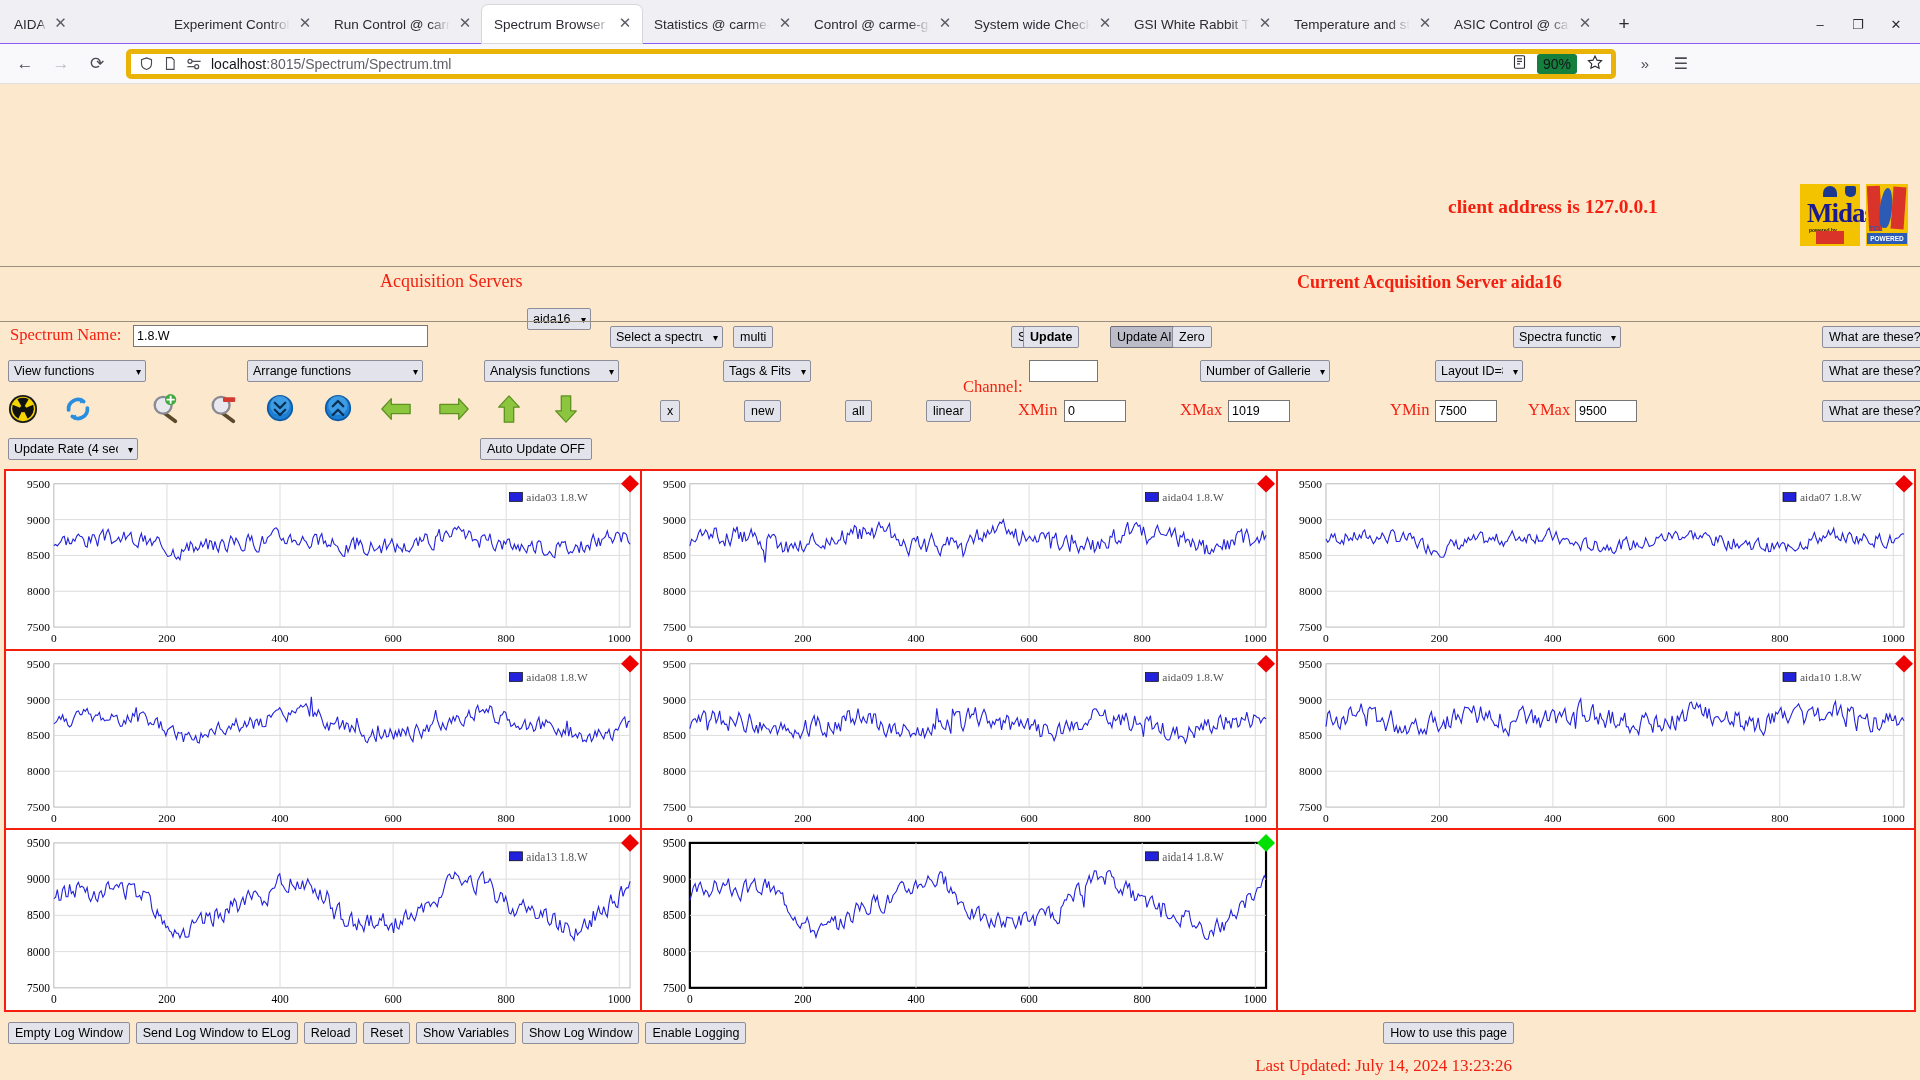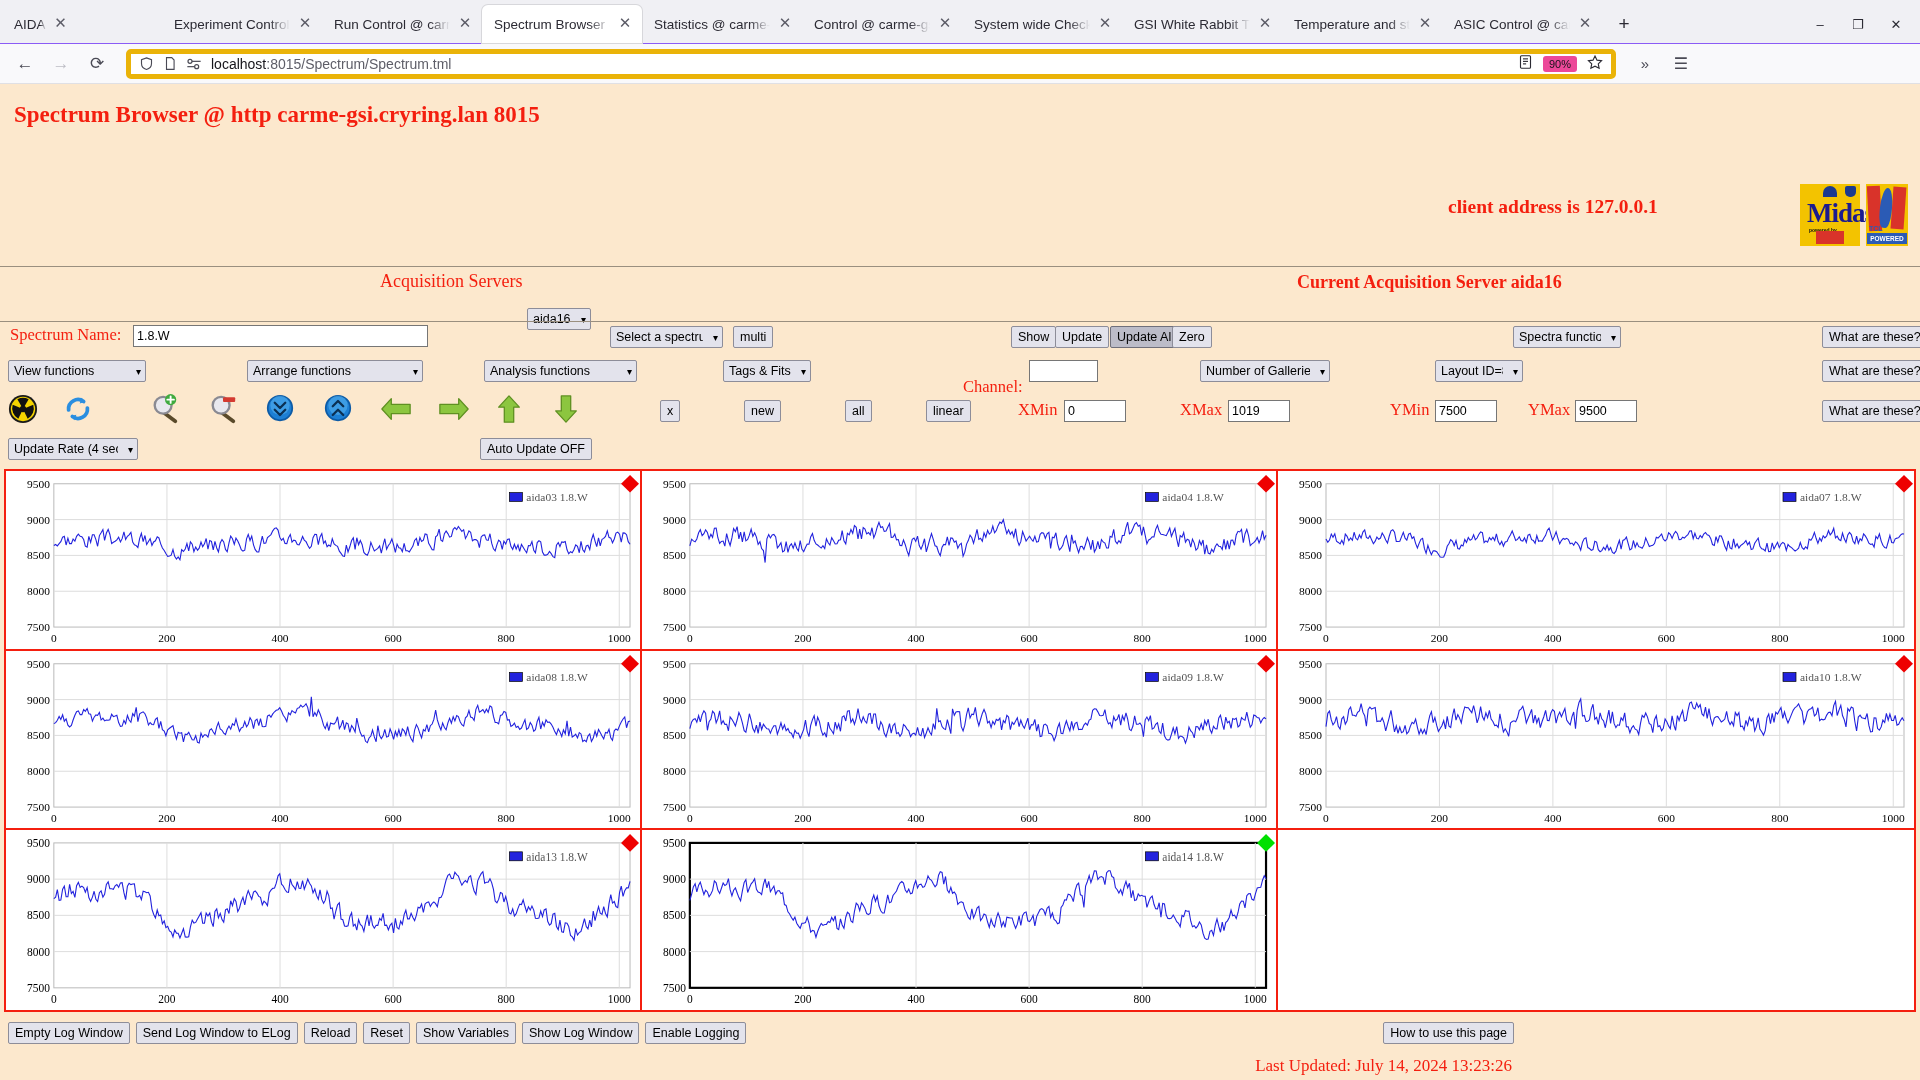--- a/index.html
+++ b/index.html
@@ -50,21 +50,21 @@
   .navbtn { width: 34px; height: 30px; display:flex; align-items:center; justify-content:center; color:#4a4a55; font-size:17px; }
   .navbtn.dim { color:#bcbcc4; }
   .urlbar {
     flex: 1 1 auto; height: 30px; background: #fff; border: 5px solid #eab308; border-radius: 5px;
     display: flex; align-items: center; gap: 9px; padding: 0 8px; margin: 0 10px;
     max-width: 1490px;
   }
   .urlbar .txt { font-size: 14px; color: #15141a; }
   .urlbar .txt .dim { color: #5e5e68; }
   .ubicon { color:#4a4a55; display:flex; align-items:center; }
-  .zoombadge { font-size: 11px; background:#ec4899; border-radius: 3px; padding: 2px 6px; color:#15141a; }
+  .zoombadge { font-size: 14px; background:#15803d; border-radius: 3px; padding: 2px 6px; color:#15141a; }
   .chev { margin-left:auto; display:flex; gap:10px; align-items:center; color:#2b2a33; }
 
   
   #page { flex: 1 1 auto; background: #fce8cd; position: relative; overflow: hidden; }
 
   .hdr-row { display: flex; align-items: flex-start; padding: 18px 14px 0 14px; position: relative; }
   .apptitle {
     font-family: "Liberation Serif", serif; font-weight: bold; font-size: 23px;
     color: #f41f0f; white-space: nowrap;
   }
@@ -240,23 +240,20 @@
             </svg>
         </span>
       </span>
     </div>
     <div class="navbtn" style="font-size:15px;">»</div>
     <div class="navbtn" style="font-size:16px;">☰</div>
   </div>
 
   <div id="page">
 
-    <div class="hdr-row">
-      <div class="apptitle">Spectrum Browser @ http carme-gsi.cryring.lan 8015</div>
-    </div>
     <div class="clientaddr">client address is 127.0.0.1</div>
 
     <div class="logos">
       <div class="midaslogo">
         <div class="dome"></div>
           <div class="shield"></div>
         <div class="m">Midas</div>
         <div class="pb">powered by</div>
         <div class="tclbox"></div>
       </div>
@@ -283,42 +280,42 @@
 
     <div class="redlbl abs" style="left:10px; top:241px;">Spectrum Name:</div>
     <input class="inp abs" style="left: 133px; top: 241px; width: 295px;" value="1.8.W">
     <div class="selwrap abs" style="left:610px; top:242px;">
       <select class="sel" style="width:113px;">
         <option>Select a spectrum</option>
       </select>
     </div>
     <button class="btn abs" style="left:733px; top:242px;">multi</button>
     <button class="btn abs" style="left:1011px; top:242px;">Show</button>
-    <button class="btn abs" style="left:1055px; top:242px;">Update</button>
+    <button class="btn abs" style="left:1023px; top:242px;font-weight:bold;">Update</button>
     <button class="btn pressed abs" style="left:1110px; top:242px;">Update All</button>
     <button class="btn abs" style="left:1172px; top:242px;">Zero</button>
     <div class="selwrap abs" style="left:1513px; top:242px;">
       <select class="sel" style="width:108px;">
         <option>Spectra functions</option>
       </select>
     </div>
     <button class="btn abs" style="left:1822px; top:242px;">What are these?</button>
 
     <div class="selwrap abs" style="left:8px; top:276px;">
       <select class="sel" style="width:138px;">
         <option>View functions</option>
       </select>
     </div>
     <div class="selwrap abs" style="left:247px; top:276px;">
       <select class="sel" style="width:176px;">
         <option>Arrange functions</option>
       </select>
     </div>
     <div class="selwrap abs" style="left:484px; top:276px;">
-      <select class="sel" style="width:153px;">
+      <select class="sel" style="width:135px;">
         <option>Analysis functions</option>
       </select>
     </div>
     <div class="selwrap abs" style="left:723px; top:276px;">
       <select class="sel" style="width:88px;">
         <option>Tags &amp; Fits</option>
       </select>
     </div>
     <div class="redlbl abs" style="left:963px; top:293px;text-align:center;">Channel:</div>
     <input class="inp abs" style="left: 1029px; top: 276px; width: 69px;" value="">

